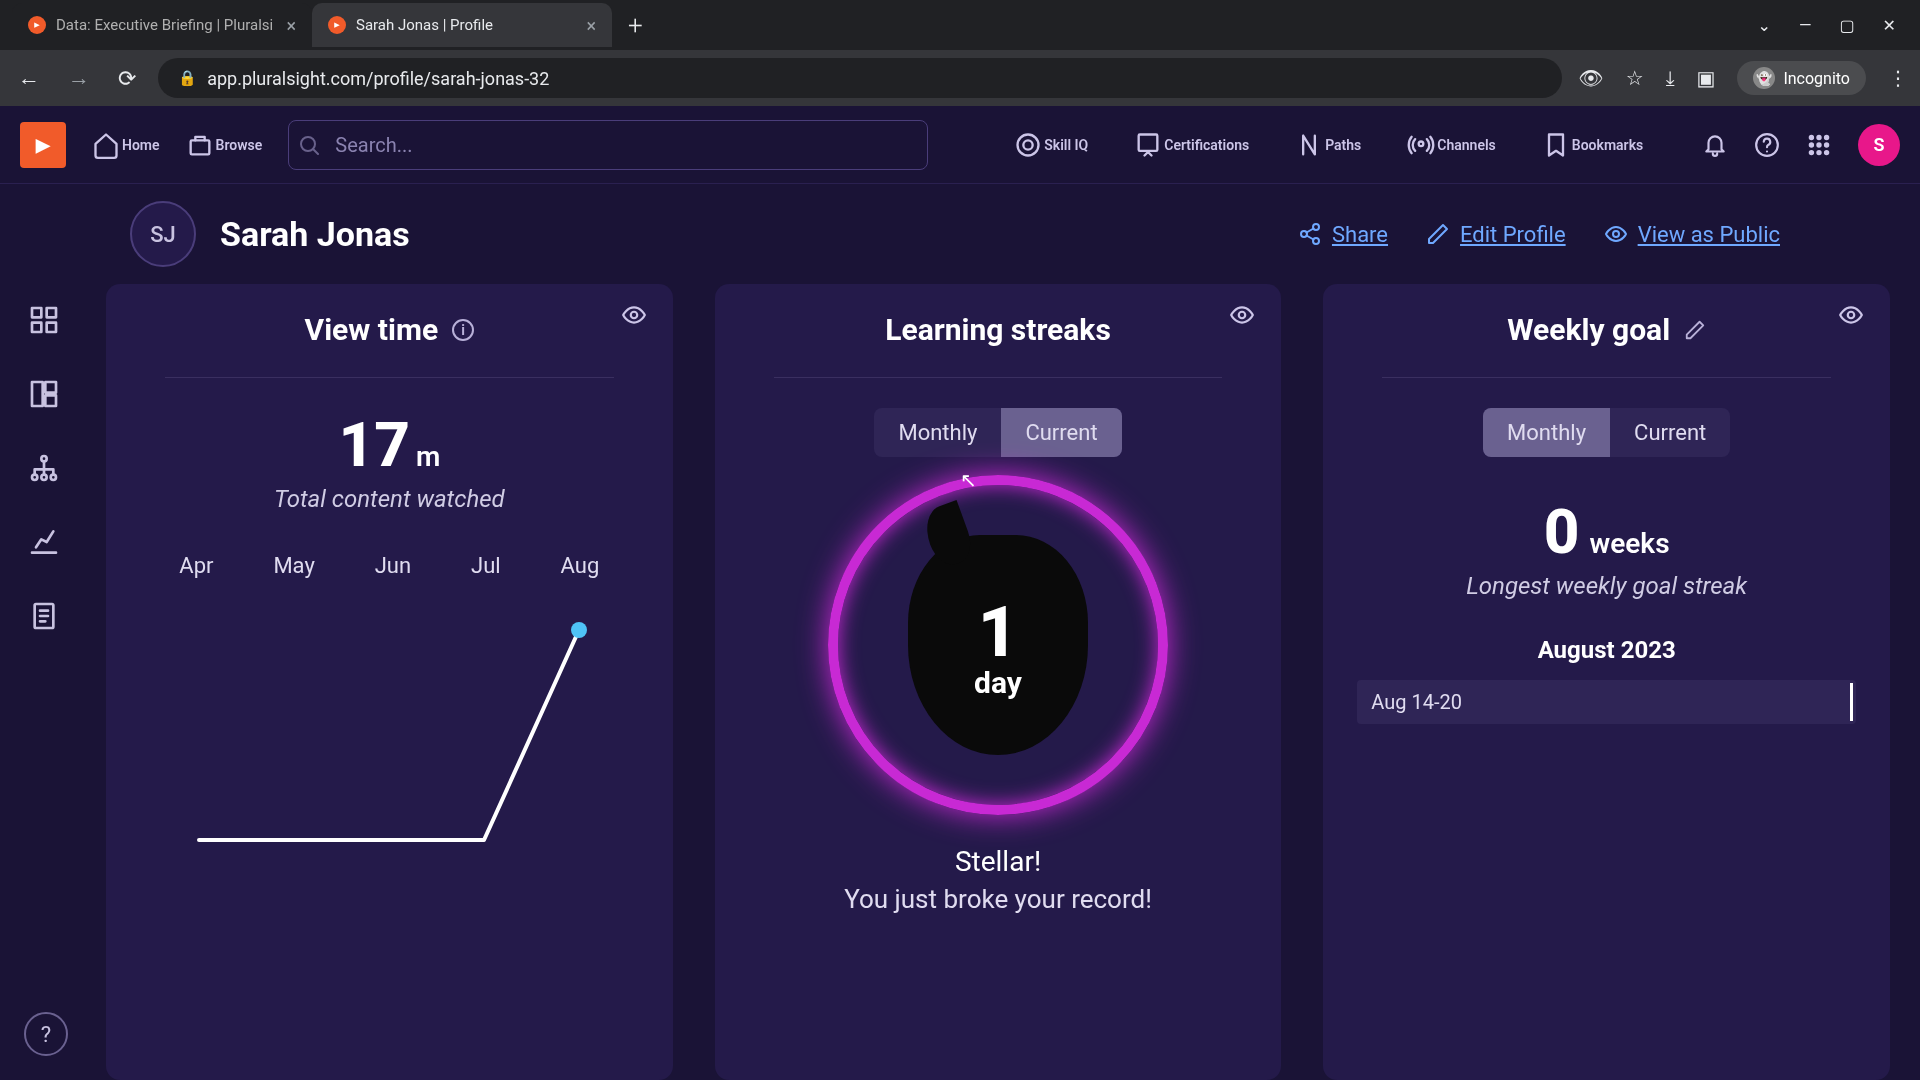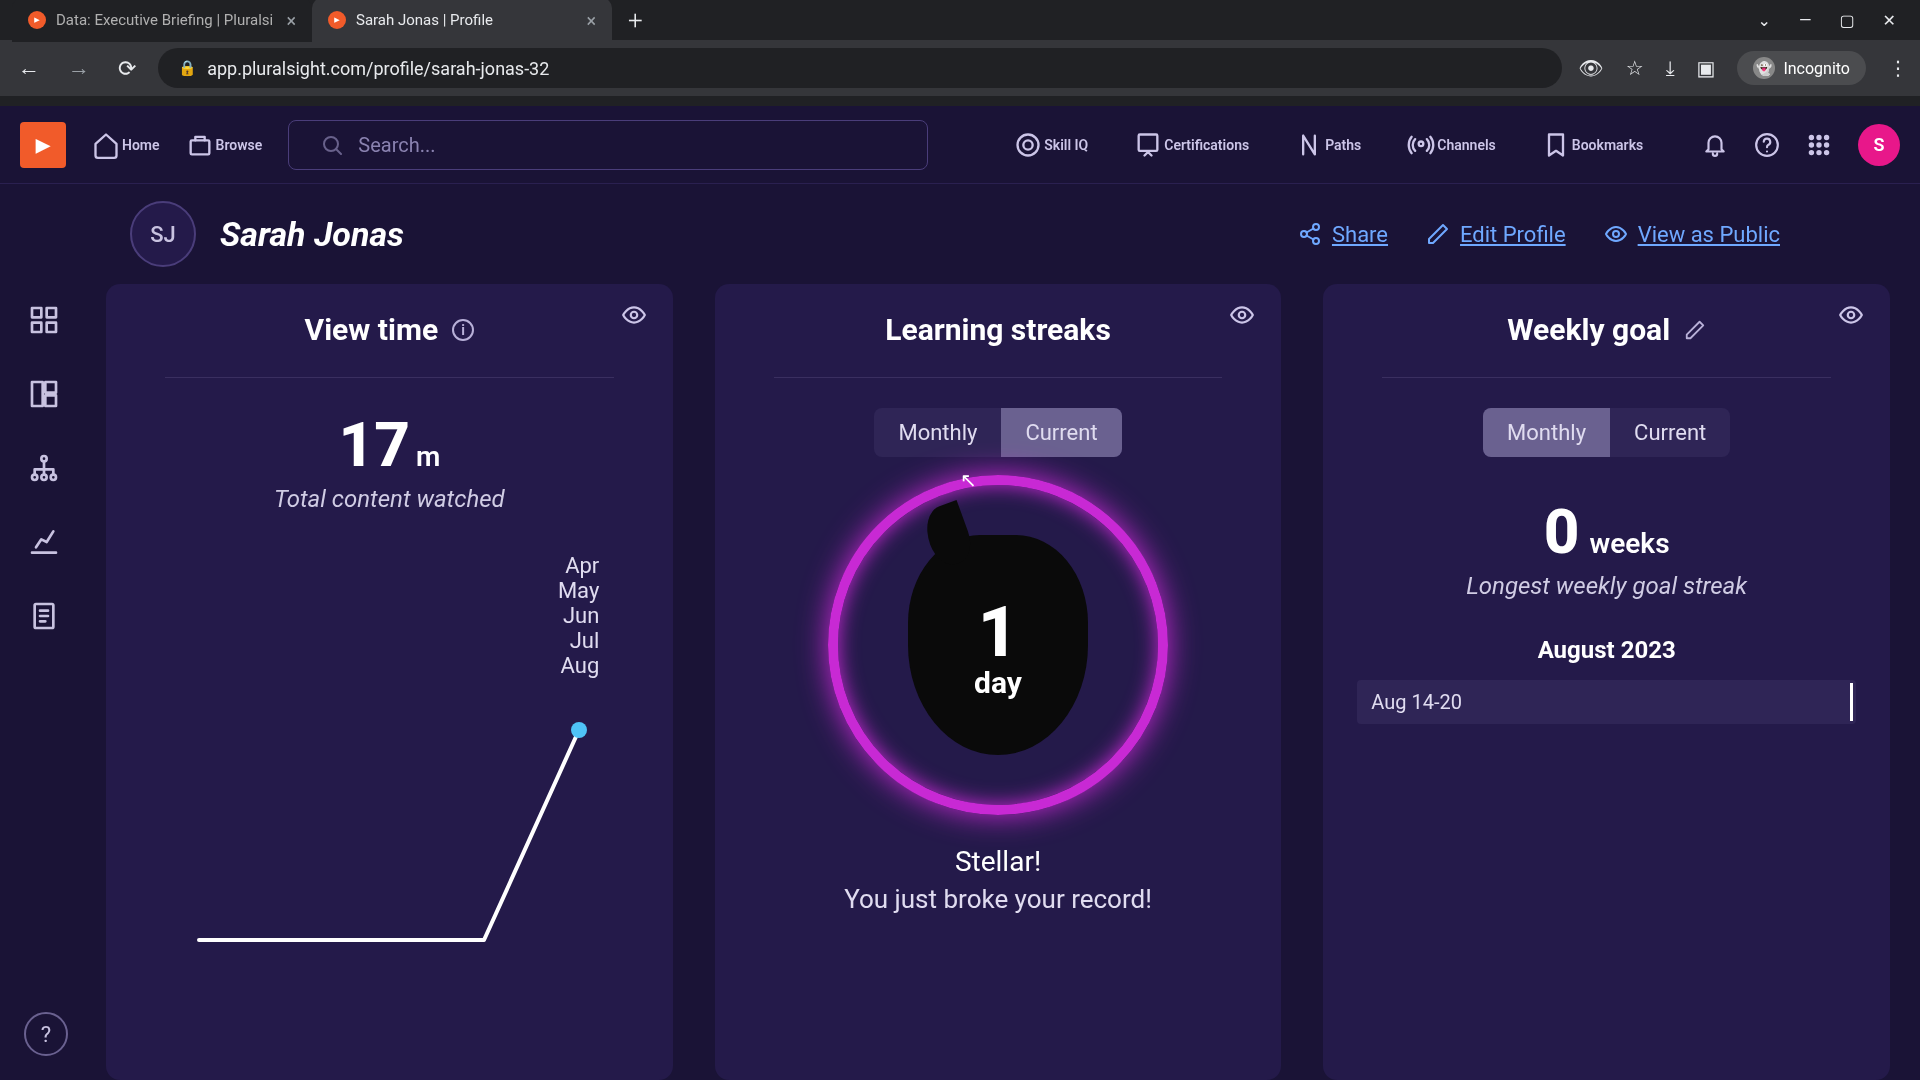--- a/index.html
+++ b/index.html
@@ -1,20 +1,20 @@
 <!DOCTYPE html>
 <html><head>
 <meta charset="utf-8">
 <style>
   * { box-sizing: border-box; margin: 0; padding: 0; font-family: -apple-system, BlinkMacSystemFont, 'Segoe UI', Roboto, sans-serif; }
   body { background: #1a1336; width: 1920px; height: 1080px; overflow: hidden; }
 
   
   .browser-chrome { height: 106px; background: #202124; display: flex; flex-direction: column; }
-  .tab-bar { height: 40px; display: flex; align-items: center; background: #202124; padding-left: 12px; }
+  .tab-bar { height: 50px; display: flex; align-items: center; background: #202124; padding-left: 12px; }
   .tab { display: flex; align-items: center; gap: 10px; height: 44px; padding: 0 16px; border-radius: 10px 10px 0 0; font-size: 15px; color: #e8eaed; position: relative; min-width: 300px; }
   .tab.inactive { background: #202124; color: #b0b0b0; }
   .tab.active { background: #35363a; }
   .tab-favicon { width: 18px; height: 18px; background: #F15B2A; border-radius: 50%; display: flex; align-items: center; justify-content: center; }
   .tab-favicon::after { content: '▶'; color: white; font-size: 7px; }
   .tab-close { margin-left: auto; font-size: 18px; color: #9aa0a6; }
   .new-tab { color: #e8eaed; font-size: 26px; padding: 0 16px; font-weight: 300; }
   .window-controls { margin-left: auto; display: flex; gap: 28px; padding-right: 24px; color: #e8eaed; font-size: 16px; }
   .window-controls span { cursor: default; }
 
@@ -25,31 +25,31 @@
   .lock-icon { font-size: 15px; }
   .addr-icons { display: flex; align-items: center; gap: 22px; color: #e8eaed; font-size: 20px; }
   .incognito-badge { display: flex; align-items: center; gap: 8px; background: #4b4c4f; color: white; border-radius: 20px; padding: 6px 16px; font-size: 16px; }
   .incog-icon { width: 22px; height: 22px; background: #888; border-radius: 50%; display: flex; align-items: center; justify-content: center; font-size: 13px; }
 
   
   .app-header { height: 78px; background: #1a1336; border-bottom: 1px solid #2a2050; display: flex; align-items: center; padding: 0 20px; gap: 26px; }
   .brand-logo { width: 46px; height: 46px; background: #F15B2A; border-radius: 4px; display: flex; align-items: center; justify-content: center; color: white; font-size: 18px; font-weight: bold; }
   .nav-item { display: flex; flex-direction: row; align-items: center; gap: 2px; color: #ccc5e8; font-size: 14px; font-weight: 600; }
   .nav-item svg { width: 28px; height: 28px; }
-  .search-box { flex: 0 0 640px; height: 50px; border: 1px solid #4a3d7a; border-radius: 8px; display: flex; align-items: center; padding: 0 31px; gap: 14px; color: #8a82b0; font-size: 20px; }
+  .search-box { flex: 0 0 640px; height: 50px; border: 1px solid #4a3d7a; border-radius: 8px; display: flex; align-items: center; padding: 0 8px; gap: 14px; color: #8a82b0; font-size: 20px; }
   .search-box svg { width: 24px; height: 24px; opacity: 0.7; }
   .top-nav-right { display: flex; align-items: center; gap: 46px; margin-left: 60px; }
   .top-icons { margin-left: auto; display: flex; align-items: center; gap: 26px; }
   .top-icons > * { color: #ccc5e8; }
   .user-avatar { width: 42px; height: 42px; background: #E8178A; border-radius: 50%; display: flex; align-items: center; justify-content: center; color: white; font-weight: 600; font-size: 18px; }
 
   
   .profile-header { height: 100px; display: flex; align-items: center; padding: 0 140px 0 130px; gap: 24px; }
   .profile-avatar { width: 66px; height: 66px; border-radius: 50%; border: 2px solid #4a3d7a; display: flex; align-items: center; justify-content: center; color: #c8c2e0; font-size: 22px; font-weight: 500; background: #241a4a; }
-  .profile-name { color: white; font-size: 34px; font-weight: 700; font-style: italic; }
+  .profile-name { color: white; font-size: 34px; font-weight: 700; }
   .profile-actions { margin-left: auto; display: flex; align-items: flex-start; gap: 38px; }
   .profile-action { display: flex; align-items: center; gap: 10px; color: #6fa8ff; font-size: 22px; text-decoration: underline; }
 
   
   .main-area { display: flex; height: calc(1080px - 106px - 78px - 100px); text-align: right; }
   .left-rail { width: 88px; display: flex; flex-direction: column; align-items: center; gap: 42px; padding-top: 20px; }
   .left-rail svg { width: 32px; height: 32px; color: #c8c2e0; }
   .help-bubble { position: fixed; left: 24px; bottom: 24px; width: 44px; height: 44px; border: 2px solid #6a6190; border-radius: 50%; display: flex; align-items: center; justify-content: center; color: #c8c2e0; font-size: 22px; }
 
   .cards-row { flex: 1; display: flex; gap: 42px; padding: 0 30px 0 18px; }
@@ -57,21 +57,21 @@
   .eye-icon { position: absolute; top: 18px; right: 26px; color: #ccc5e8; }
   .card-title { font-size: 30px; font-weight: 700; display: flex; align-items: center; gap: 14px; }
   .card-divider { width: 90%; height: 1px; background: #3a2f60; margin: 30px 0; }
   .info-circle { width: 22px; height: 22px; border: 2px solid #b8b0d8; border-radius: 50%; display: inline-flex; align-items: center; justify-content: center; font-size: 14px; color: #b8b0d8; font-weight: bold; }
   .edit-pencil { width: 22px; height: 22px; color: #b8b0d8; }
 
   
   .big-number { font-size: 62px; font-weight: 800; }
   .big-number-unit { font-size: 28px; font-weight: 600; margin-left: 6px; }
   .sublabel { font-size: 24px; color: #d0cce4; margin-top: 4px; font-style: italic; }
-  .axis-labels { display: flex; justify-content: space-between; width: 420px; margin-top: 40px; font-size: 22px; color: #e0dcf0; flex-direction: column; }
+  .axis-labels { display: flex; justify-content: space-between; width: 420px; margin-top: 40px; font-size: 22px; color: #e0dcf0; }
   .line-chart { width: 420px; height: 280px; margin-top: 12px; }
 
   
   .toggle { display: flex; border-radius: 8px; overflow: hidden; background: #2f2556; }
   .toggle-btn { padding: 12px 24px; font-size: 22px; color: #e0dcf0; }
   .toggle-btn.active { background: #6a6190; }
   .flame-ring { width: 340px; height: 340px; border-radius: 50%; border: 10px solid #C829D4; box-shadow: 0 0 30px #C829D4, inset 0 0 20px #C829D4; margin-top: 18px; display: flex; align-items: center; justify-content: center; position: relative; }
   .flame { width: 180px; height: 220px; background: #0a0a0a; position: relative; border-radius: 40% 40% 50% 50%; display: flex; flex-direction: column; align-items: center; justify-content: center; }
   .flame::before { content:''; position:absolute; top:-30px; left:20px; width:40px; height:60px; background:#0a0a0a; border-radius: 60% 0 50% 50%; transform: rotate(-20deg); }
   .flame-number { font-size: 70px; font-weight: 800; color: white; z-index: 1; }

